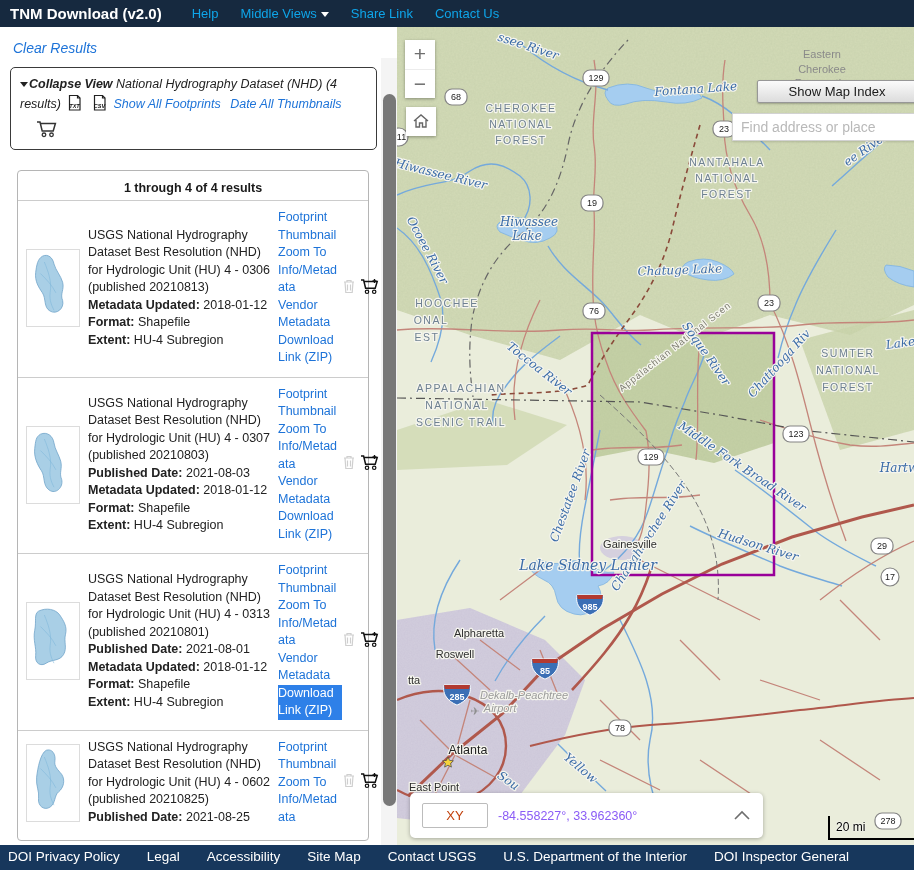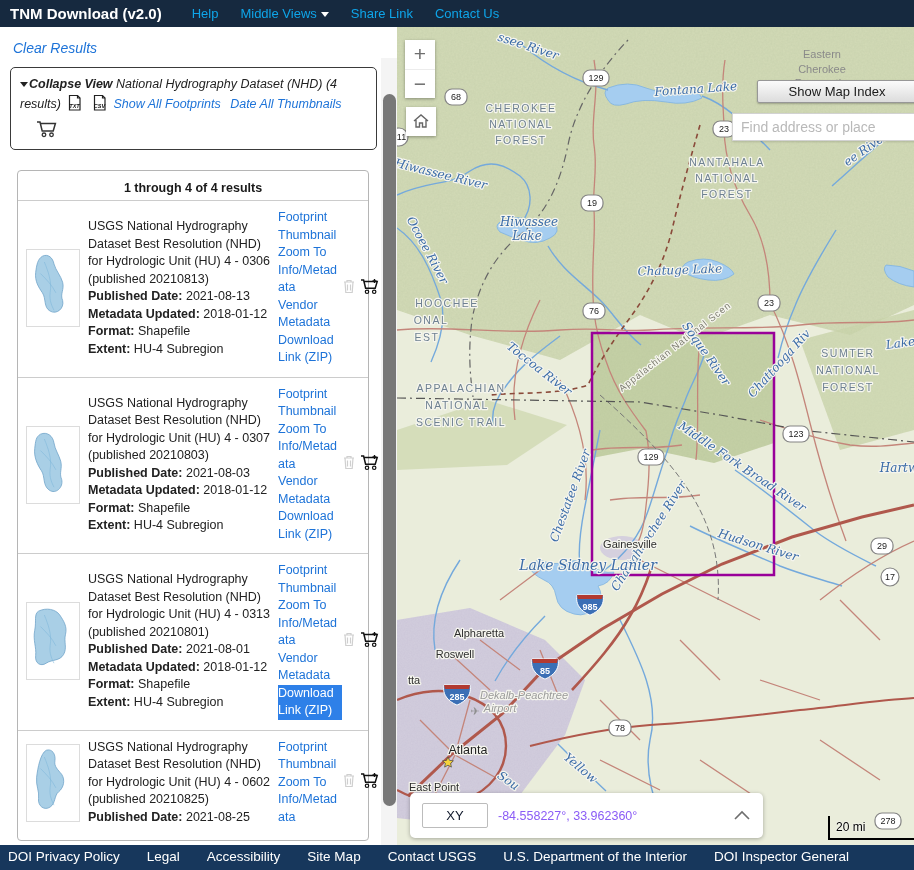--- a/index.html
+++ b/index.html
@@ -78,21 +78,21 @@
                   box-shadow:0 1px 2px rgba(0,0,0,.25); }
   .search-wrap { position:absolute; left:335px; top:86px; width:185px; height:28px; background:#fff;
                  border:1px solid #d2d2d2; box-shadow:0 1px 2px rgba(0,0,0,.15); display:flex; align-items:center; }
   .search-wrap input { flex:1; border:none; outline:none; font-size:14px; color:#444; padding:0 8px;
                        font-family:"Liberation Sans", sans-serif; }
   .search-wrap input::placeholder { color:#b9b9b9; }
   .search-div { width:1px; height:20px; background:#ddd; }
 
   .xy-panel { position:absolute; left:13px; top:766px; width:353px; height:45px; background:#fff; border-radius:5px;
               box-shadow:0 1px 4px rgba(0,0,0,.3); display:flex; align-items:center; padding:0 12px; }
-  .xy-btn { width:66px; height:25px; border:1px solid #bcbcbc; border-radius:2px; font-size:13px; color:#0f172a;
+  .xy-btn { width:66px; height:25px; border:1px solid #bcbcbc; border-radius:2px; font-size:13px; color:#c2410c;
             text-align:center; line-height:23px; cursor:pointer; }
   .coords { margin-left:10px; font-size:12.5px; color:#8b5cf6; }
   .chev { margin-left:auto; cursor:pointer; display:flex; }
 
   .scalebar { position:absolute; left:431px; top:789px; width:86px; height:24px;
               border-left:2px solid #000; border-bottom:2px solid #000; }
   .scalebar .sb-label { font-size:12px; color:#000; padding:4px 0 0 6px;
                         text-shadow:0 0 2px #fff, 0 0 2px #fff; }
 
   
@@ -392,21 +392,20 @@
     <div id="results-list">
   <div class="result-item">
     <div class="thumb">
       <svg width="52" height="76" viewBox="0 0 54 78">
               <path class="blob" fill="#a9cfe6" stroke="#6fa3c8" stroke-width=".8" d="M16,6 C22,3 27,8 28,14 C30,21 35,26 37,33 C39,41 34,45 37,52 C39,60 31,67 24,63 C17,59 20,50 16,44 C12,38 8,32 9,23 C10,15 11,9 16,6 Z"></path>
               <path class="veins" fill="none" stroke="#7fb7da" stroke-width=".6" d="M18,12 C22,22 26,32 24,44 C23,52 26,58 28,62 M14,24 C20,30 26,36 30,44"></path>
             </svg>
     </div>
     <div class="mid">
       <div>USGS National Hydrography Dataset Best Resolution (NHD) for Hydrologic Unit (HU) 4 - 0306 (published 20210813)</div>
-      <div><span class="b">Published Date:</span> <span>2021-08-13</span></div>
       <div><span class="b">Metadata Updated:</span> <span>2018-01-12</span></div>
       <div><span class="b">Format:</span> <span>Shapefile</span></div>
       <div><span class="b">Extent:</span> <span>HU-4 Subregion</span></div>
     </div>
     <div class="rlinks">
             <a class="rlink">Footprint</a>
             <a class="rlink">Thumbnail</a>
             <a class="rlink">Zoom To</a>
             <a class="rlink">Info/Metadata</a>
             <a class="rlink">Vendor Metadata</a>

